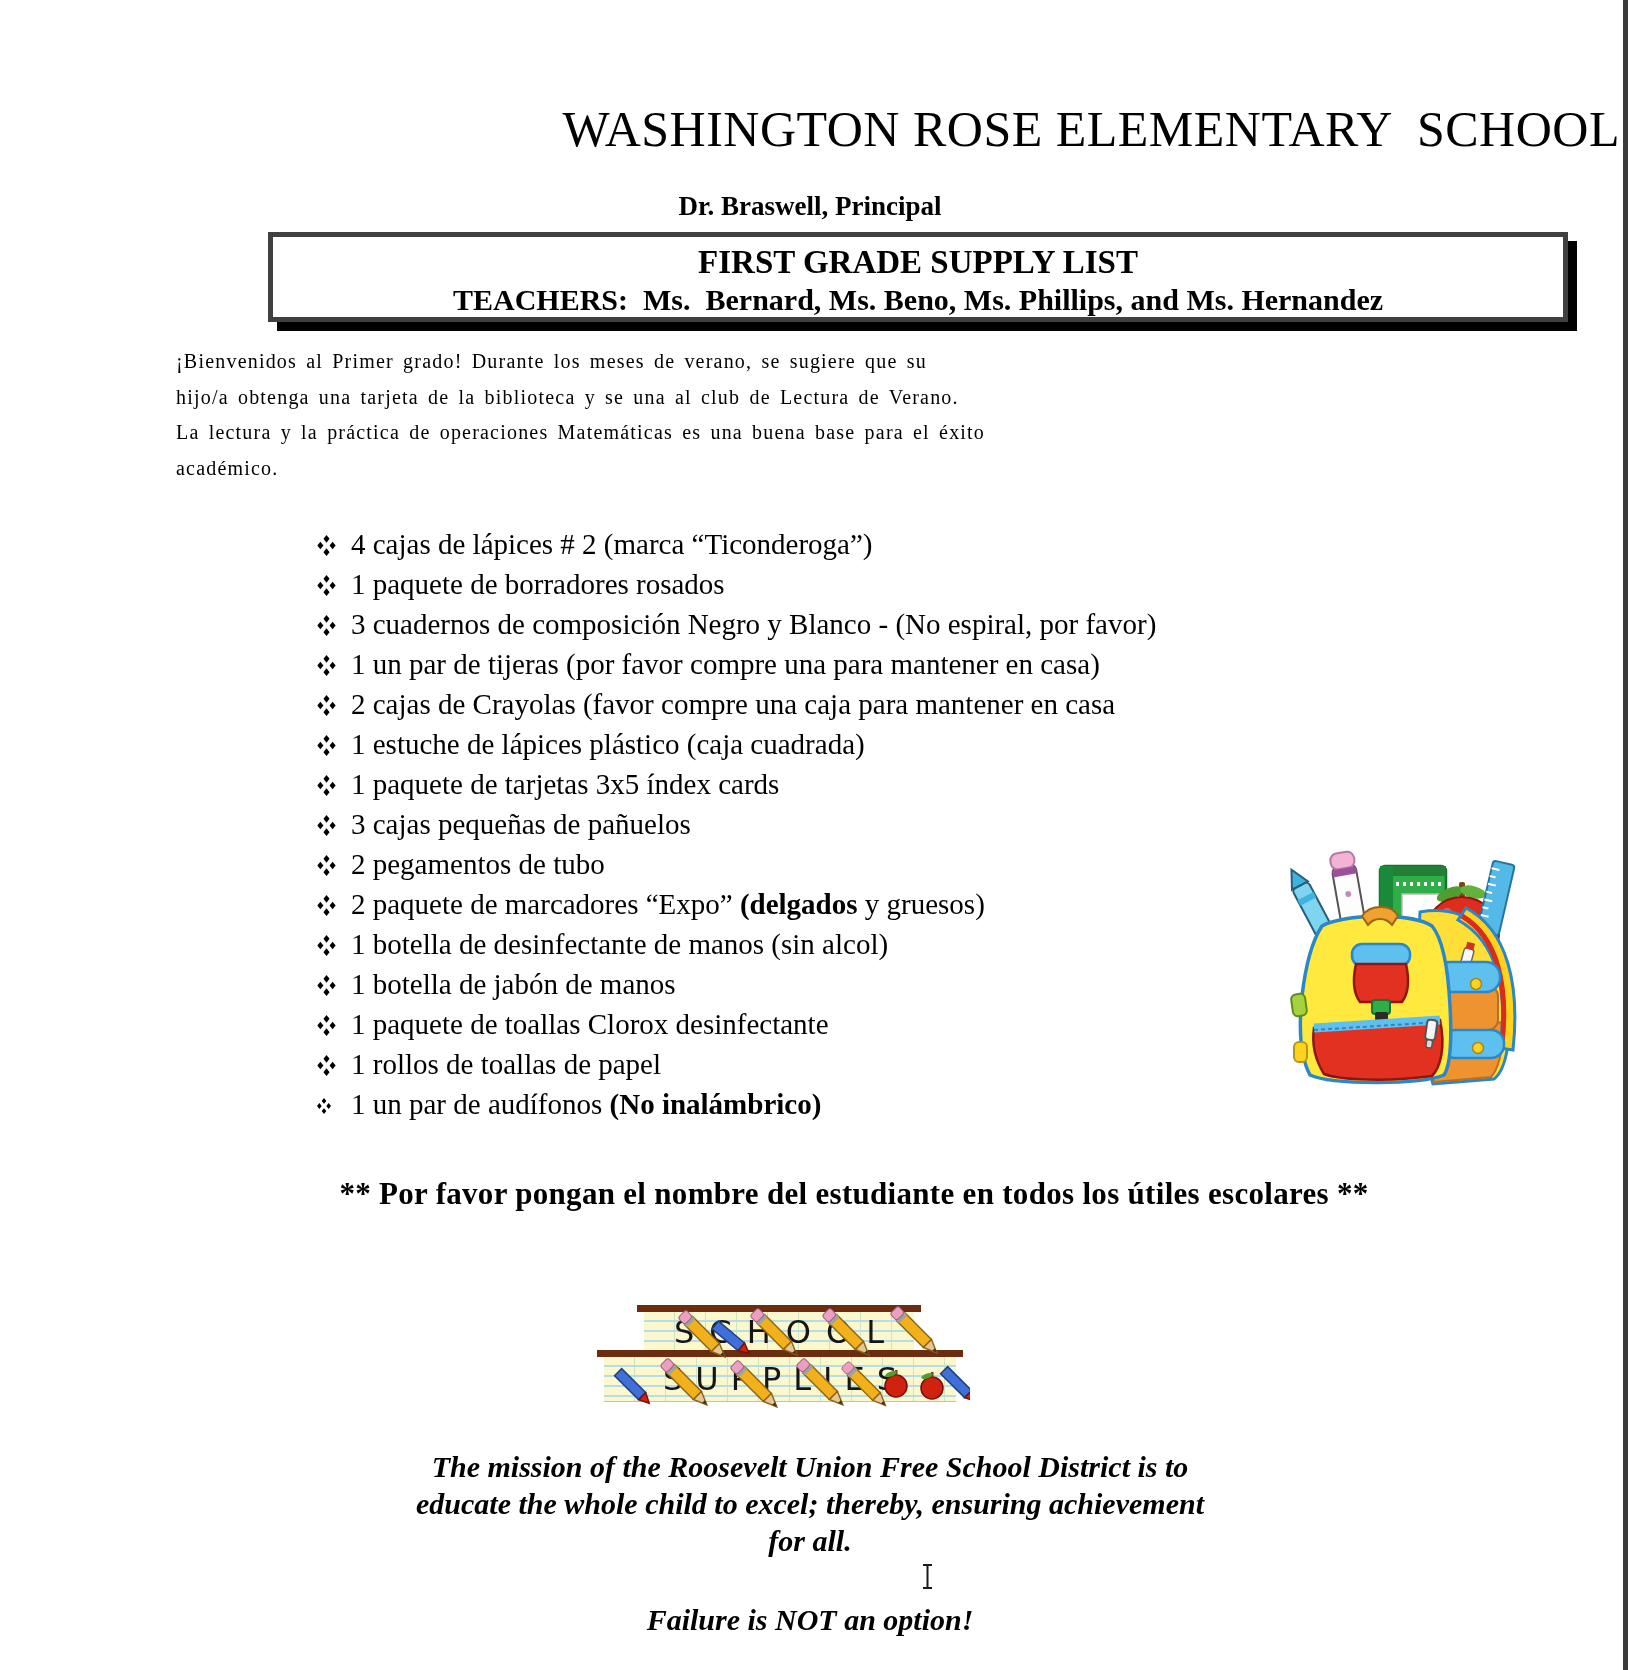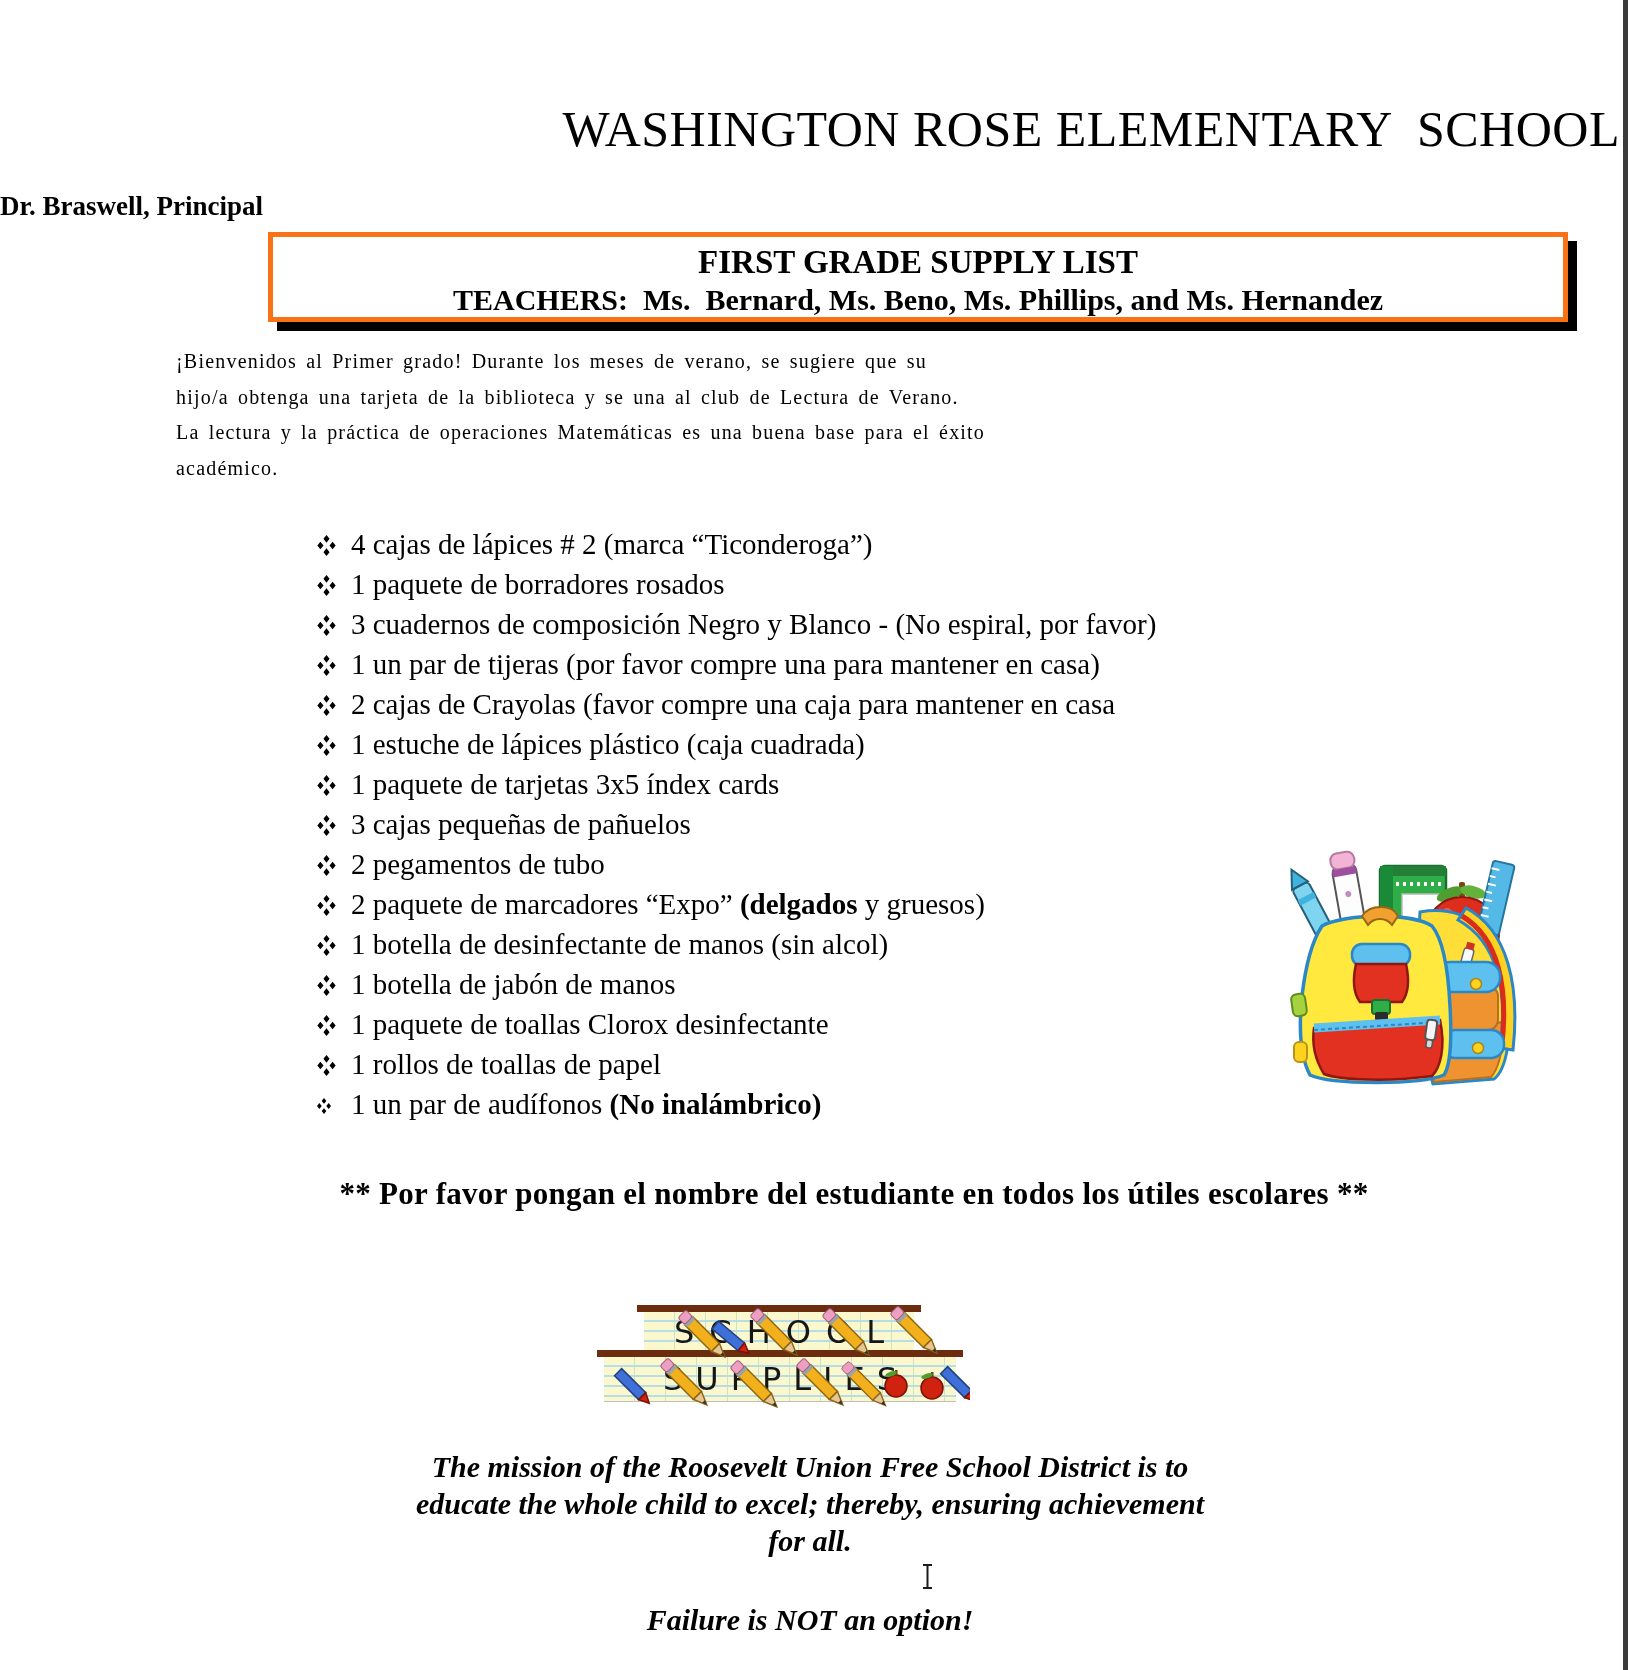--- a/index.html
+++ b/index.html
@@ -7,26 +7,26 @@
     position:relative; width:1628px; height:1670px; background:#fff;
     font-family:"Liberation Serif", serif; color:#000; overflow:hidden;
   }
   .scan-edge { position:absolute; right:0; top:0; width:5px; height:1670px; background:#3b3b3b; }
 
   .title {
     position:absolute; left:0; top:100px; width:1620px; text-align:right;
     font-size:50px; font-weight:400; white-space:pre; letter-spacing:0.5px;
   }
   .principal {
-    position:absolute; left:0; top:191px; width:1620px; 
+    position:absolute; left:0; top:191px; width:1620px; text-align:center;
     font-size:27px; font-weight:700; white-space:pre;
   }
   .supply-box {
     position:absolute; left:268px; top:232px; width:1300px; height:90px;
-    box-sizing:border-box; border:5px solid #f97316; box-shadow:9px 9px 0 #000;
+    box-sizing:border-box; border:5px solid #404040; box-shadow:9px 9px 0 #000;
     background:#fff; text-align:center; padding-top:5px;
   }
   .box-line1 { font-size:33px; font-weight:700; line-height:40px; }
   .box-line2 { font-size:30px; font-weight:700; line-height:36px; white-space:pre; }
 
   .intro {
     position:absolute; left:176px; top:344px;
     font-size:20px; line-height:35.5px; letter-spacing:1.2px; word-spacing:3px;
   }
   .intro .iline { white-space:pre; }

